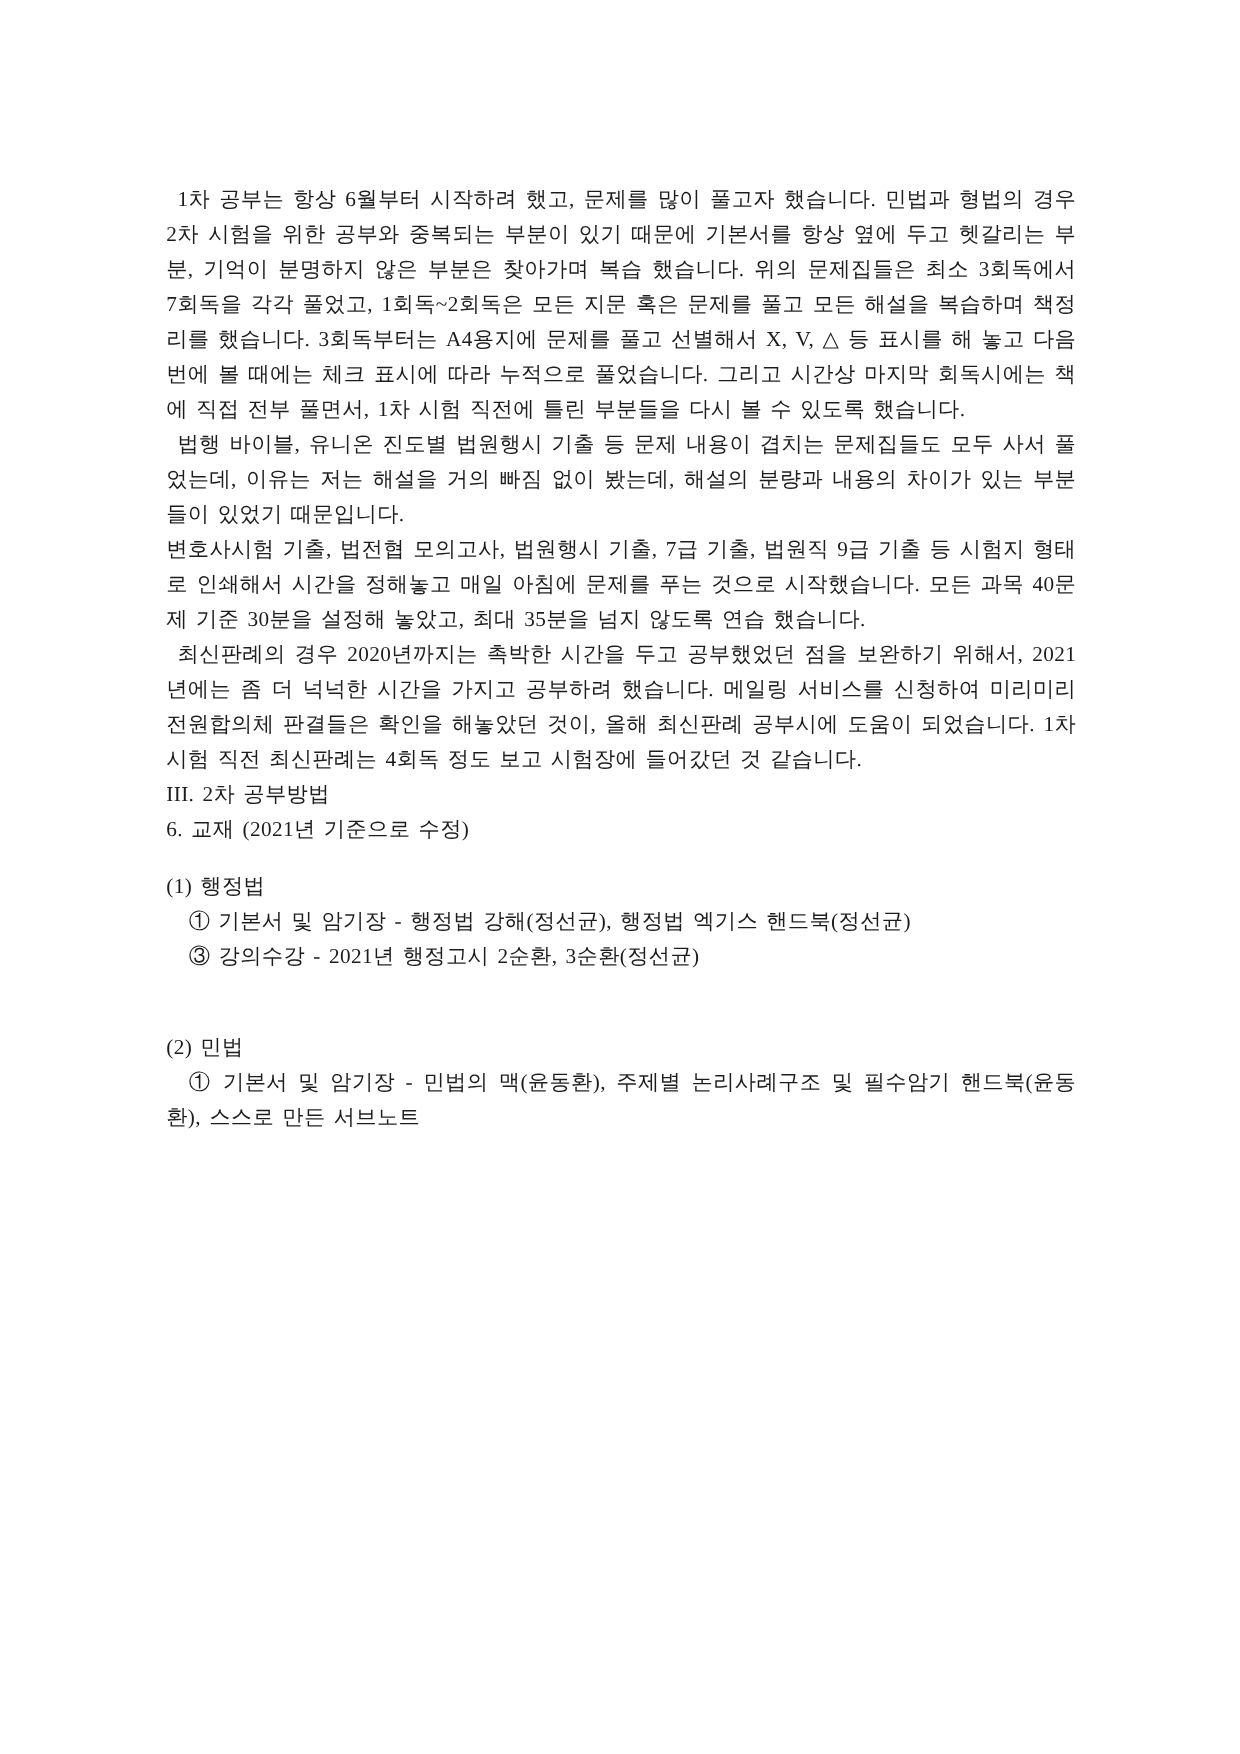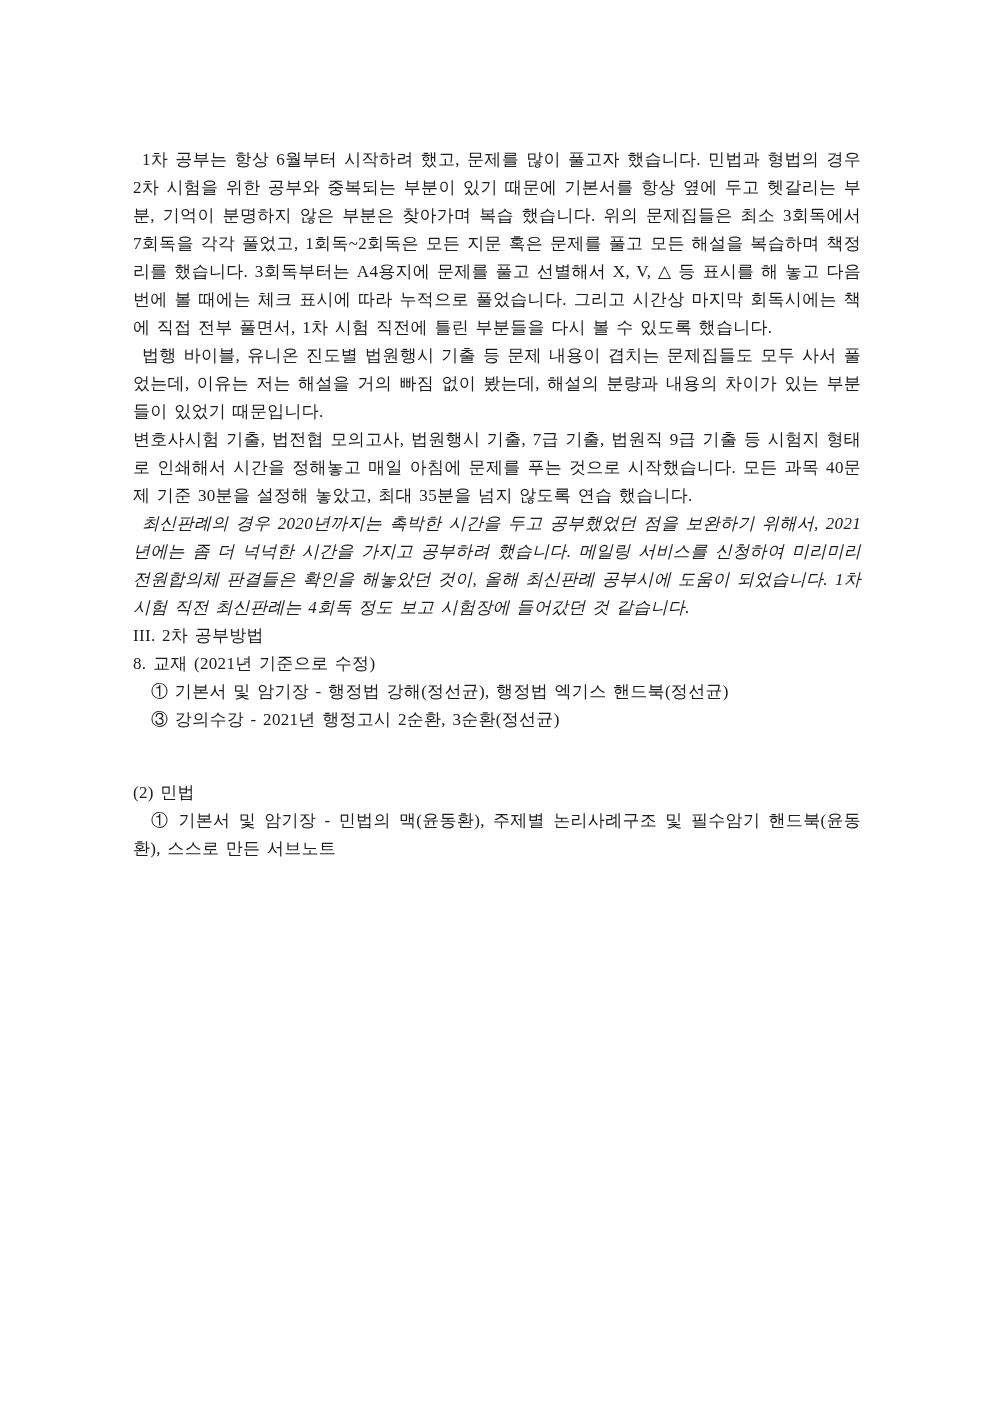--- a/index.html
+++ b/index.html
@@ -38,21 +38,21 @@
     font-weight: normal;
     font-size: 17px;
     line-height: 28px;
   }
   .para {
     text-align: justify;
     word-break: normal;
   }
   .indent { text-indent: 9px; }
   .gap-before-exam   { margin-top: 24px; }
-  .gap-before-recent { margin-top: 14px; font-style: italic; }
+  .gap-before-recent { margin-top: 14px; }
   .h-section {
     margin-top: 53px;
     margin-left: 9px;
   }
   .h-sub {
     margin-top: 27px;
     margin-left: 29px;
   }
   .group-label {
     margin-left: 21px;
@@ -77,22 +77,23 @@
     <p class="para indent">법행 바이블, 유니온 진도별 법원행시 기출 등 문제 내용이 겹치는 문제집들도 모두 사서 풀었는데, 이유는 저는 해설을 거의 빠짐 없이 봤는데, 해설의 분량과 내용의 차이가 있는 부분들이 있었기 때문입니다.</p>
 
 
     <p class="para">변호사시험 기출, 법전협 모의고사, 법원행시 기출, 7급 기출, 법원직 9급 기출 등 시험지 형태로 인쇄해서 시간을 정해놓고 매일 아침에 문제를 푸는 것으로 시작했습니다. 모든 과목 40문제 기준 30분을 설정해 놓았고, 최대 35분을 넘지 않도록 연습 했습니다.</p>
 
 
     <p class="para indent gap-before-recent">최신판례의 경우 2020년까지는 촉박한 시간을 두고 공부했었던 점을 보완하기 위해서, 2021년에는 좀 더 넉넉한 시간을 가지고 공부하려 했습니다. 메일링 서비스를 신청하여 미리미리 전원합의체 판결들은 확인을 해놓았던 것이, 올해 최신판례 공부시에 도움이 되었습니다. 1차 시험 직전 최신판례는 4회독 정도 보고 시험장에 들어갔던 것 같습니다.</p>
 
     <h2 class="h-section">III. 2차 공부방법</h2>
 
-    <h3 class="h-sub">8. 교재 (2021년 기준으로 수정)</h3>
+    <h3 class="h-sub">6. 교재 (2021년 기준으로 수정)</h3>
 
+    <p class="group-label first">(1) 행정법</p>
 
     <p class="list-item">① 기본서 및 암기장 - 행정법 강해(정선균), 행정법 엑기스 핸드북(정선균)</p>
 
 
     <p class="list-item">③ 강의수강 - 2021년 행정고시 2순환, 3순환(정선균)</p>
 
 
     <p class="group-label second">(2) 민법</p>
 
     <p class="list-item">① 기본서 및 암기장 - 민법의 맥(윤동환), 주제별 논리사례구조 및 필수암기 핸드북(윤동환), 스스로 만든 서브노트</p>

